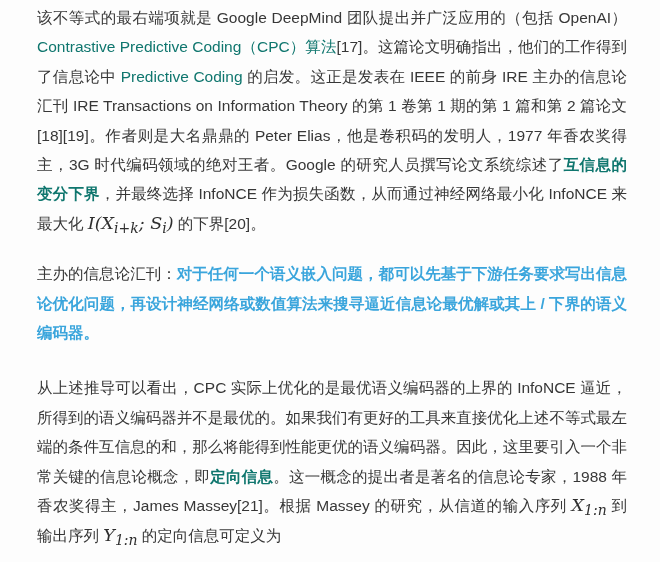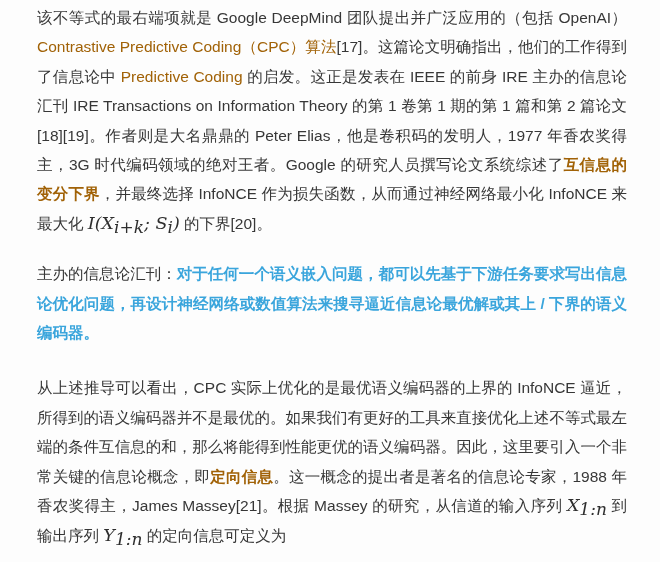--- a/index.html
+++ b/index.html
@@ -13,39 +13,39 @@
     font-size: 15.5px;
     line-height: 29.4px;
     color: #373737;
     text-align: justify;
     overflow: hidden;
   }
   p.para { margin: 0 0 21px 0; }
   p.para-2 { margin-bottom: 26px; }
   p.para-3 { margin-bottom: 0; }
   .link {
-    color: #a16207;
+    color: #0f766e;
     text-decoration: none;
     cursor: pointer;
   }
   .link-bold { font-weight: bold; }
   .hl {
     color: #3aa5dc;
     font-weight: bold;
   }
   
   .imath {
     font-family: "DejaVu Serif", "Liberation Serif", serif;
     font-style: italic;
     font-size: 17.5px;
     color: #2e2e2e;
     white-space: nowrap;
   }
   .imath sub {
-    font-size: 17px;
+    font-size: 14px;
     font-style: italic;
     line-height: 0;
     vertical-align: -4px;
   }
 </style>
 </head>
 <body>
 
 <div class="page">
 

